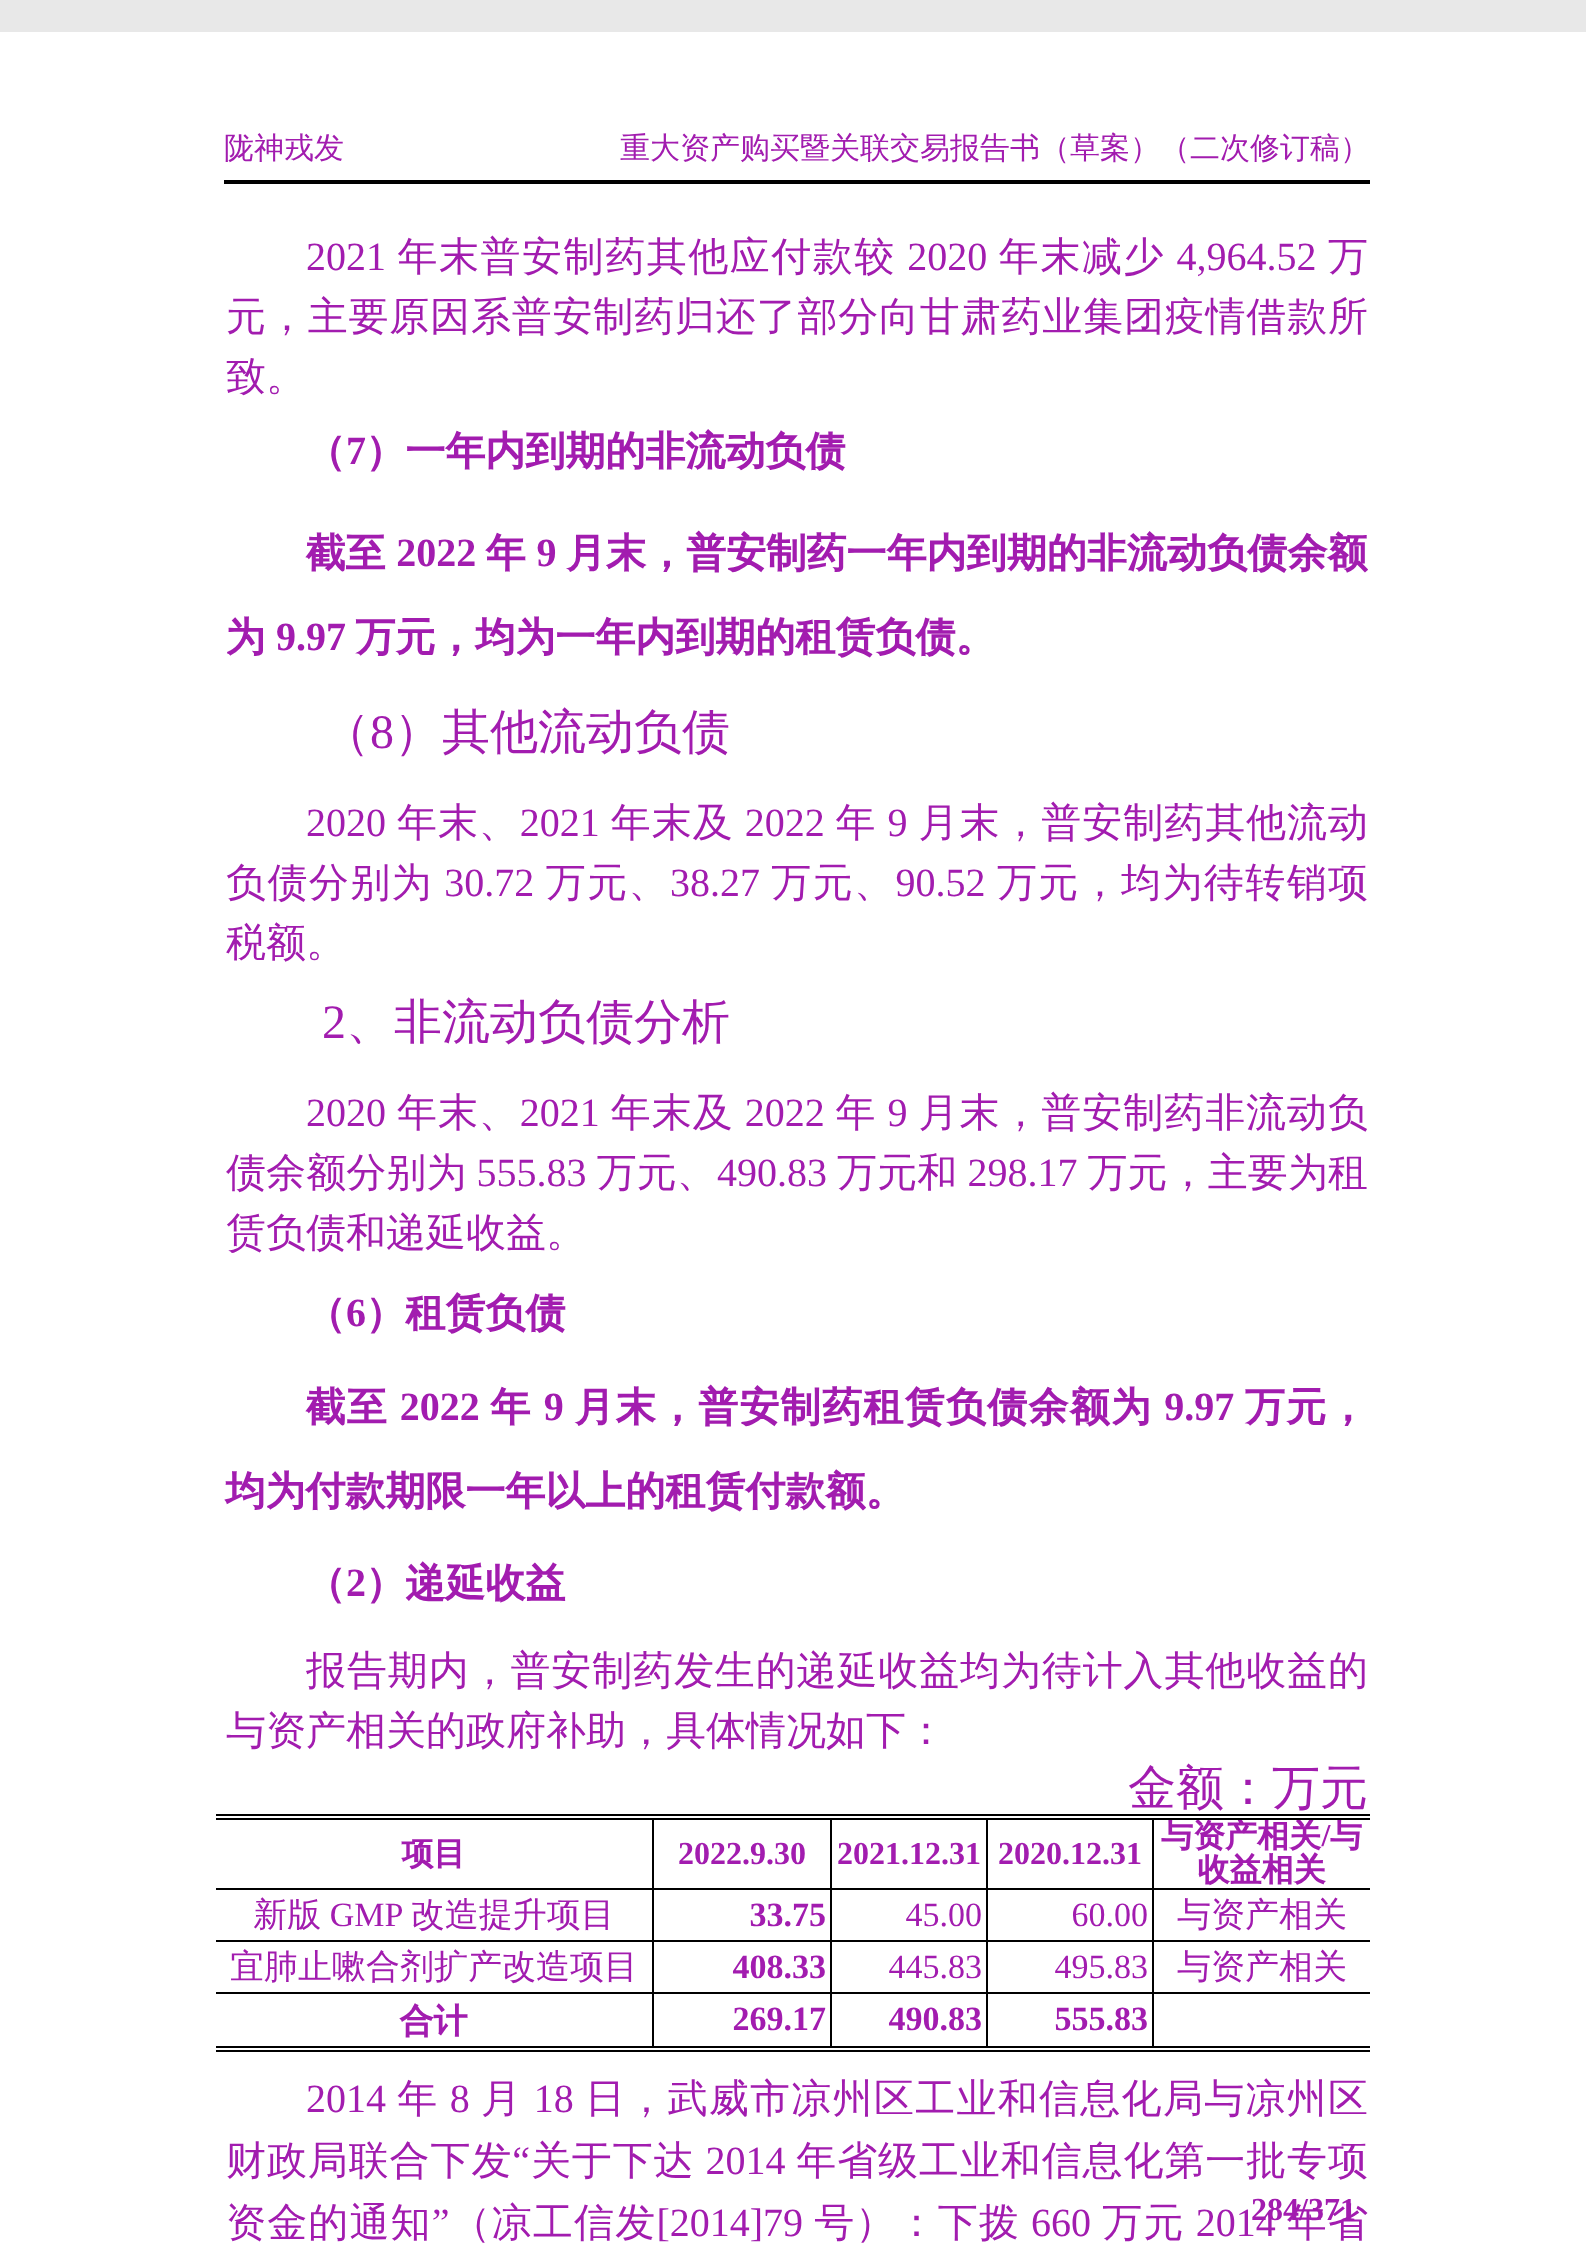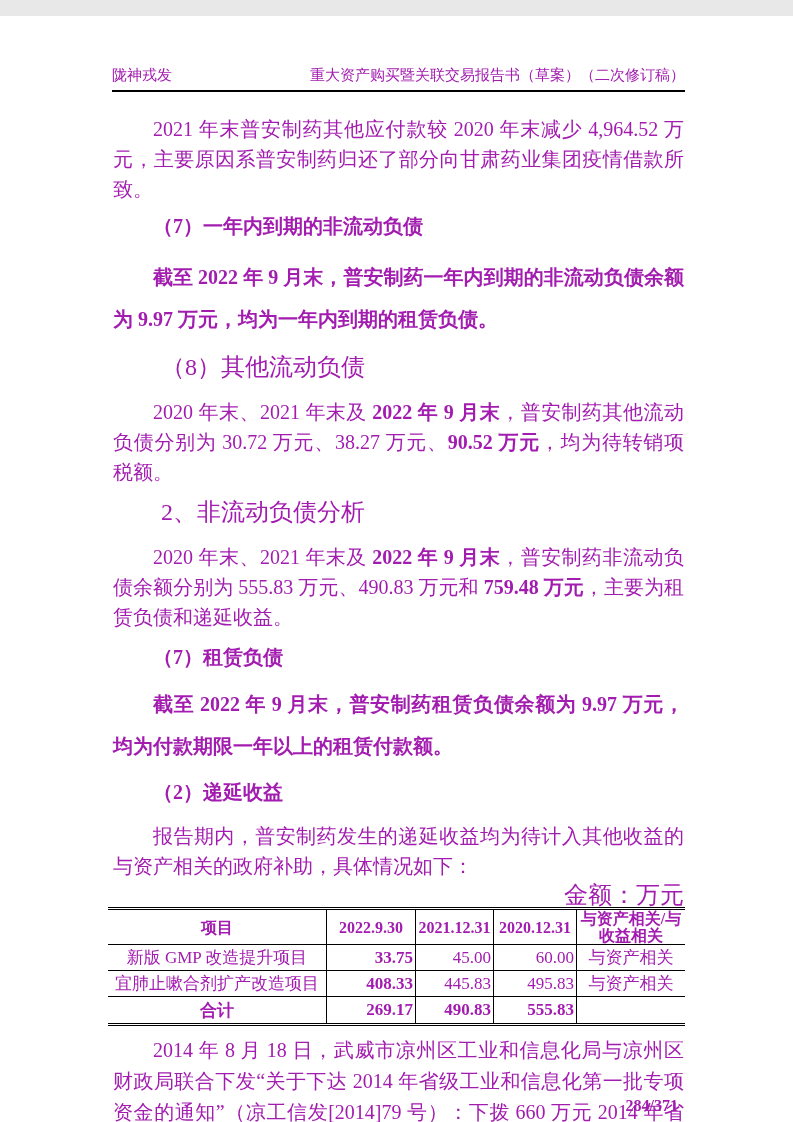--- a/index.html
+++ b/index.html
@@ -22,21 +22,21 @@
     padding-bottom:5px;
   }
   
   .content {
     position:absolute; left:113px; top:98px; width:571px;
   }
   .para {
     font-size:20px; line-height:30px;
     text-align:justify; text-indent:2em;
   }
-  .para b { font-weight:bold; }
+  .para b { font-weight:normal; }
   .bold-para {
     font-weight:bold;
     font-size:20px; line-height:42px;
     text-align:justify; text-indent:2em;
   }
   .hding {
     font-size:20px; line-height:30px; font-weight:bold; text-indent:2em;
   }
   .hding-plain {
     font-size:24px; line-height:30px; text-indent:2em;
@@ -98,23 +98,23 @@
     <p class="hding mt7">（7）一年内到期的非流动负债</p>
 
     <p class="bold-para mt15">截至 2022 年 9 月末，普安制药一年内到期的非流动负债余额为 9.97 万元，均为一年内到期的租赁负债。</p>
 
     <p class="hding-plain mt12">（8）其他流动负债</p>
 
     <p class="para mt15"><span>2020 年末、2021 年末及 </span><b>2022 年 9 月末</b><span>，普安制药其他流动负债分别为 30.72 万元、38.27 万元、</span><b>90.52 万元</b><span>，均为待转销项税额。</span></p>
 
     <p class="hding-plain mt10">2、非流动负债分析</p>
 
-    <p class="para mt15"><span>2020 年末、2021 年末及 </span><b>2022 年 9 月末</b><span>，普安制药非流动负债余额分别为 555.83 万元、490.83 万元和 </span><b>759.48 万元</b><span>，主要为租赁负债和递延收益。</span></p>
+    <p class="para mt15"><span>2020 年末、2021 年末及 </span><b>2022 年 9 月末</b><span>，普安制药非流动负债余额分别为 555.83 万元、490.83 万元和 </span><b>298.17 万元</b><span>，主要为租赁负债和递延收益。</span></p>
 
-    <p class="hding mt10">（7）租赁负债</p>
+    <p class="hding mt10">（6）租赁负债</p>
 
     <p class="bold-para mt11">截至 2022 年 9 月末，普安制药租赁负债余额为 9.97 万元，均为付款期限一年以上的租赁付款额。</p>
 
     <p class="hding mt10">（2）递延收益</p>
 
     <p class="para mt14">报告期内，普安制药发生的递延收益均为待计入其他收益的与资产相关的政府补助，具体情况如下：</p>
 
     <div class="unit-line">金额：万元</div>
 
     <table class="fin">

